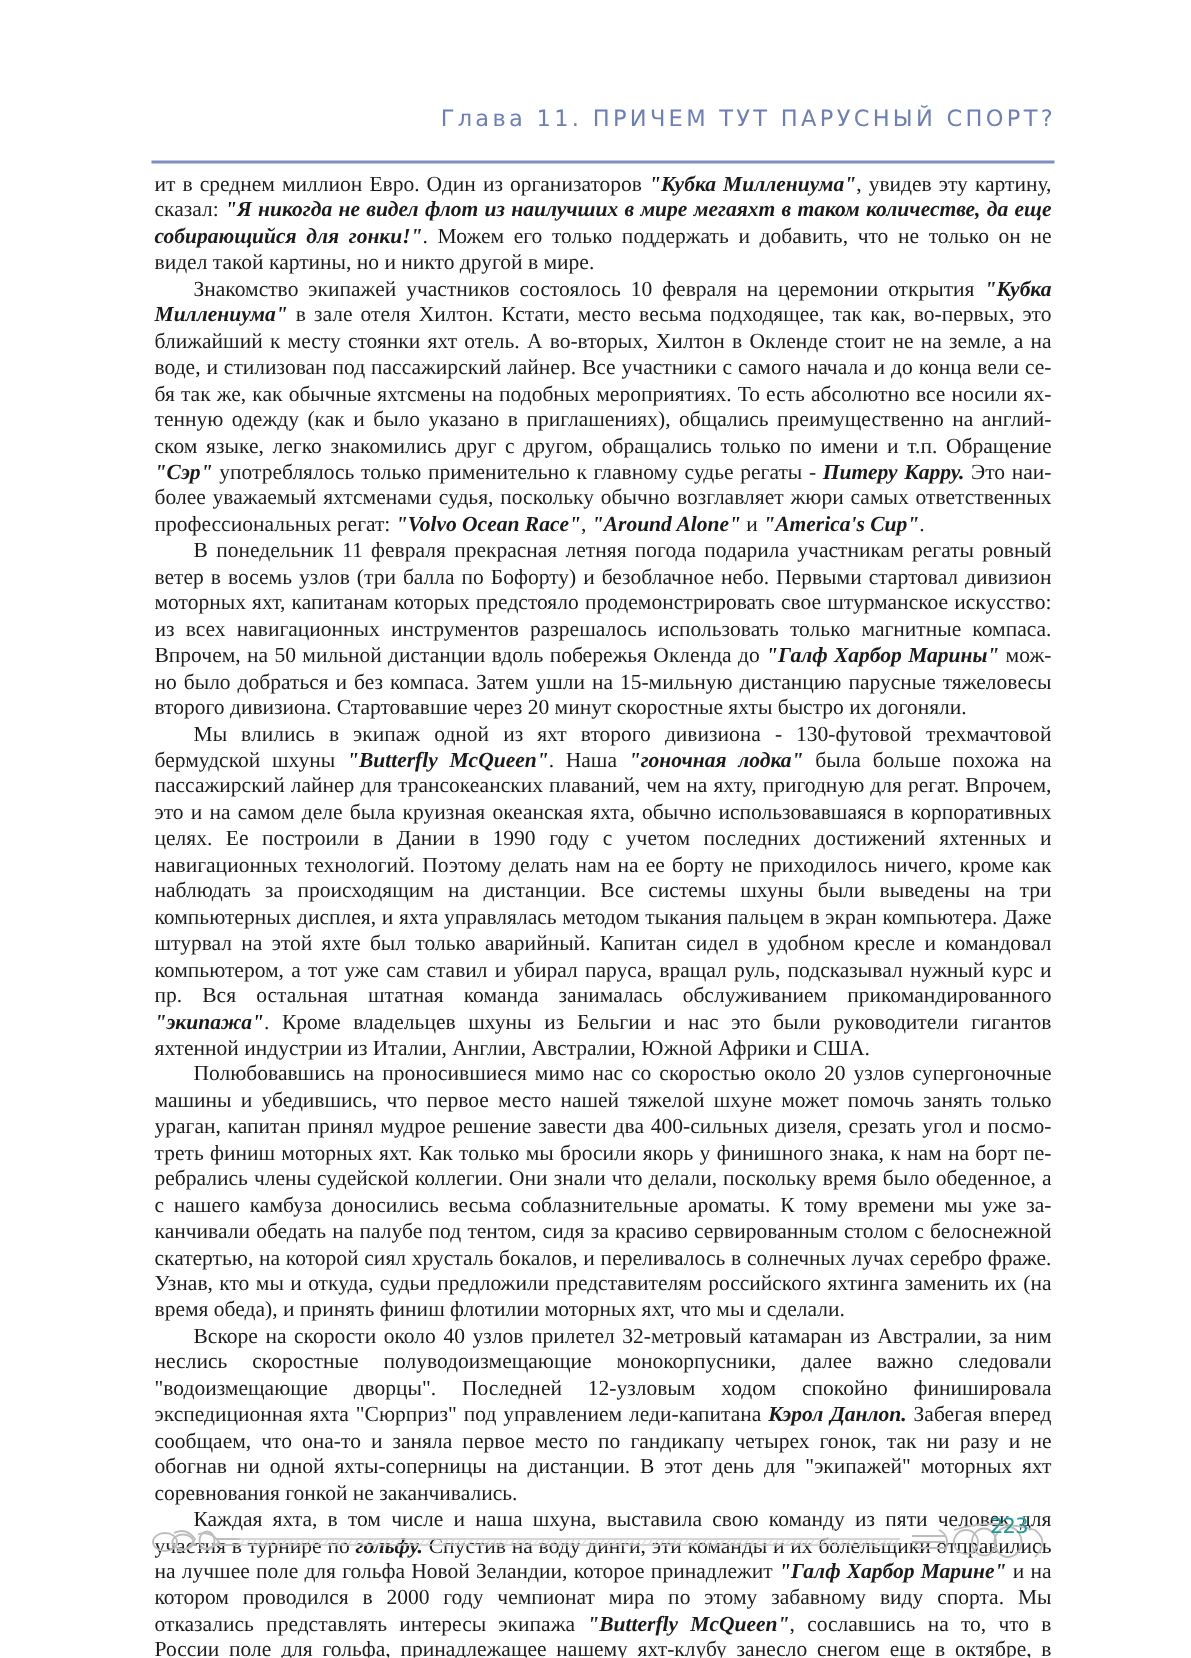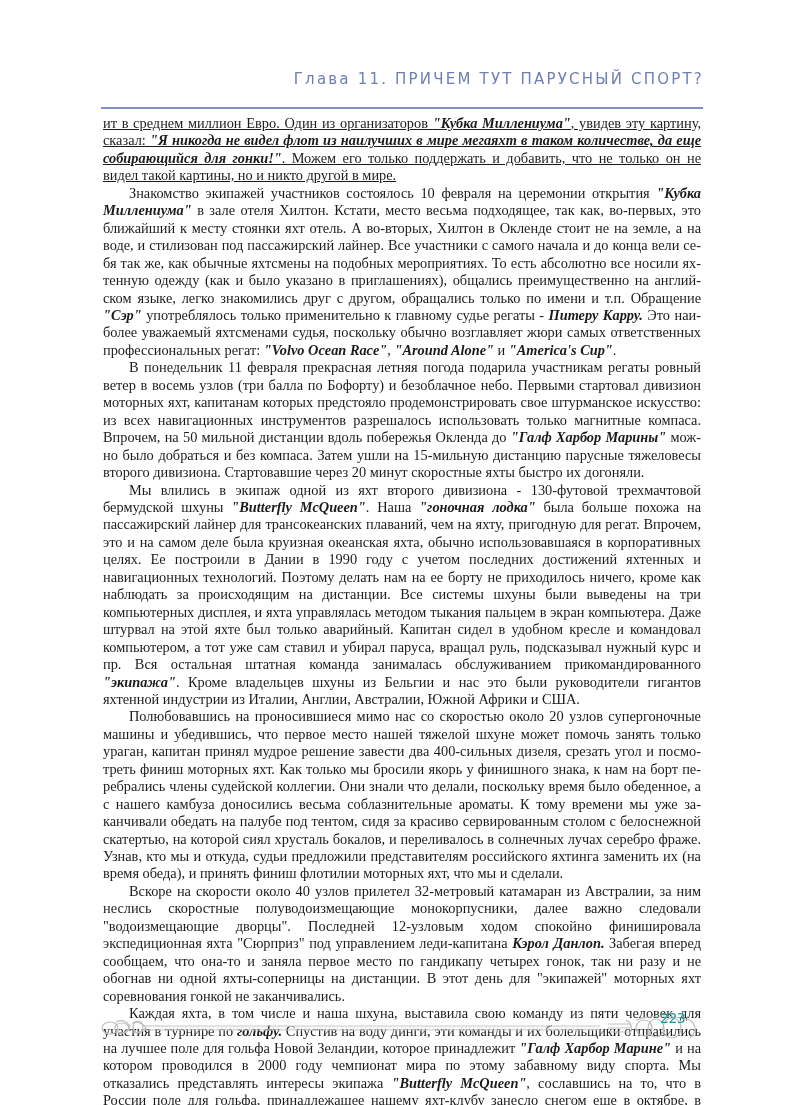--- a/index.html
+++ b/index.html
@@ -20,21 +20,21 @@
     .body-text {
       position: absolute; left: 103px; top: 115px; width: 598px;
       font-family: "Liberation Serif", serif;
       font-size: 14.35px; line-height: 17.45px;
       color: #1b1b1b;
       text-align: justify;
       hyphens: manual;
     }
     .body-text p { margin: 0; text-indent: 0; }
     .body-text p.indent { text-indent: 26px; }
-    .body-text p.first { text-indent: 0; text-decoration: underline; }
+    .body-text p.first { text-indent: 0; }
     .em { font-weight: bold; font-style: italic; }
     .footer-rope {
       position: absolute; left: 100px; top: 1014px; width: 608px; height: 32px;
     }
     .page-number {
       position: absolute; left: 660px; top: 1010px;
       font-family: "DejaVu Sans", sans-serif;
       font-size: 14px; color: #1f9a9a; letter-spacing: -0.5px;
     }
   </style>

